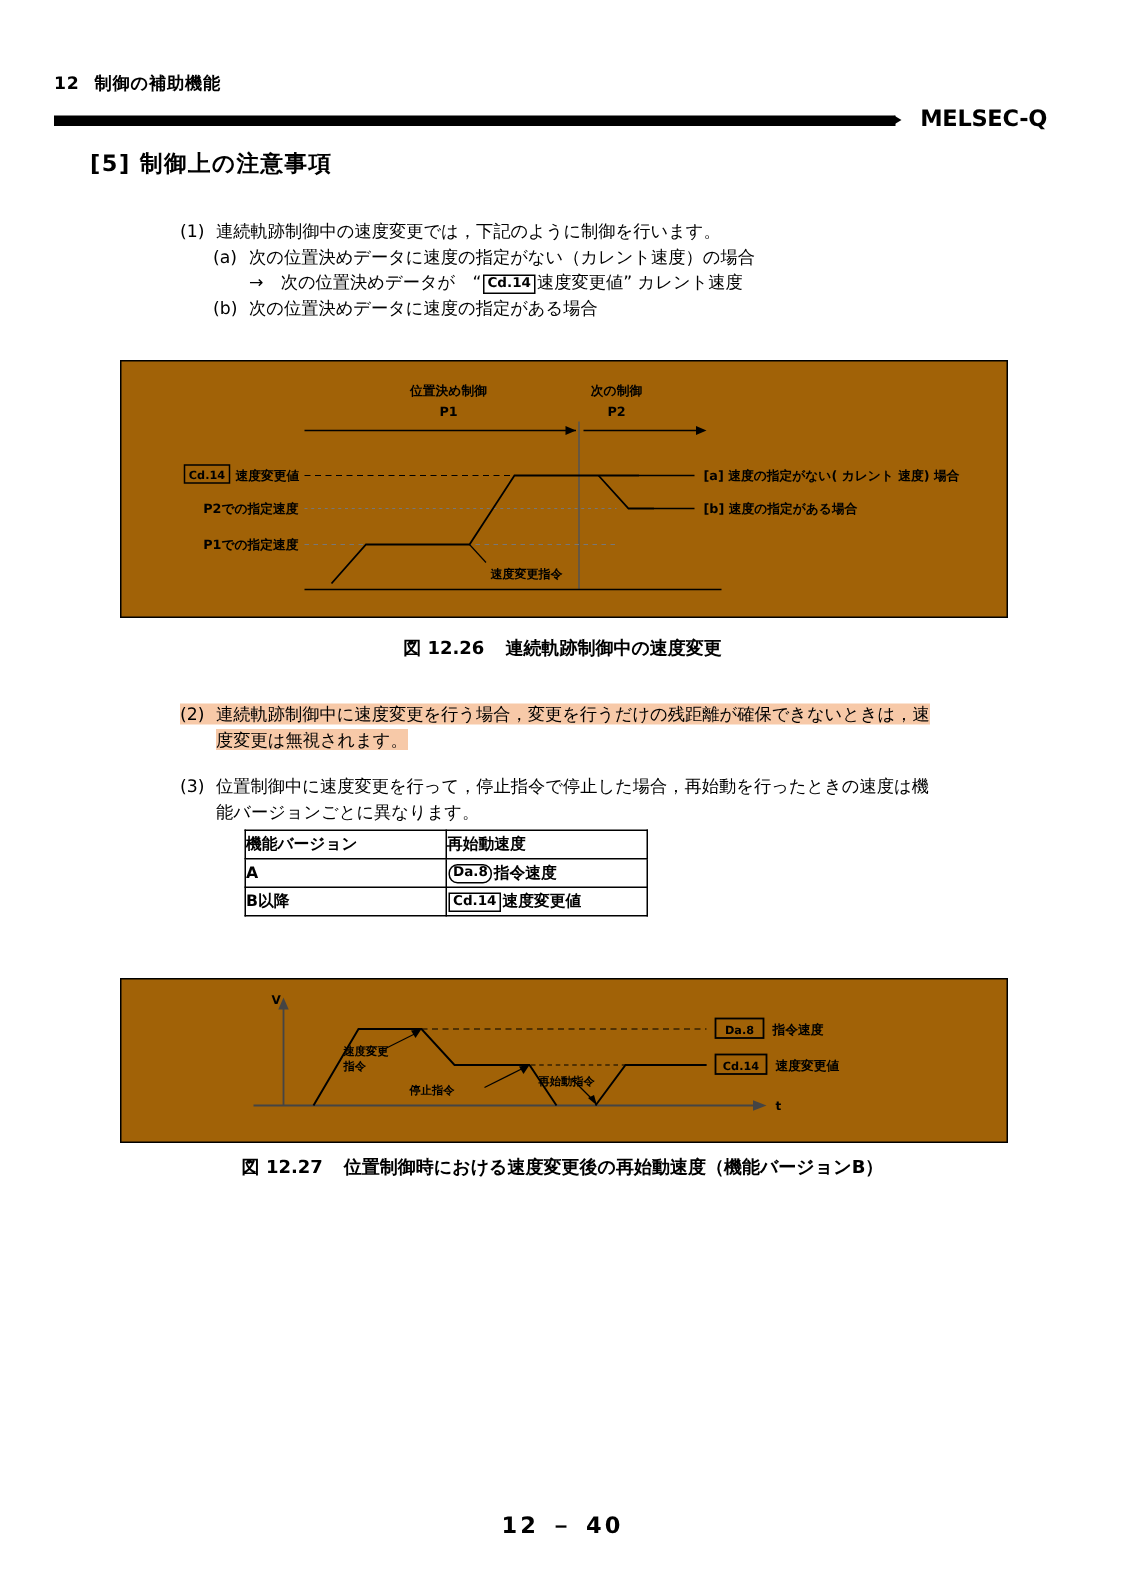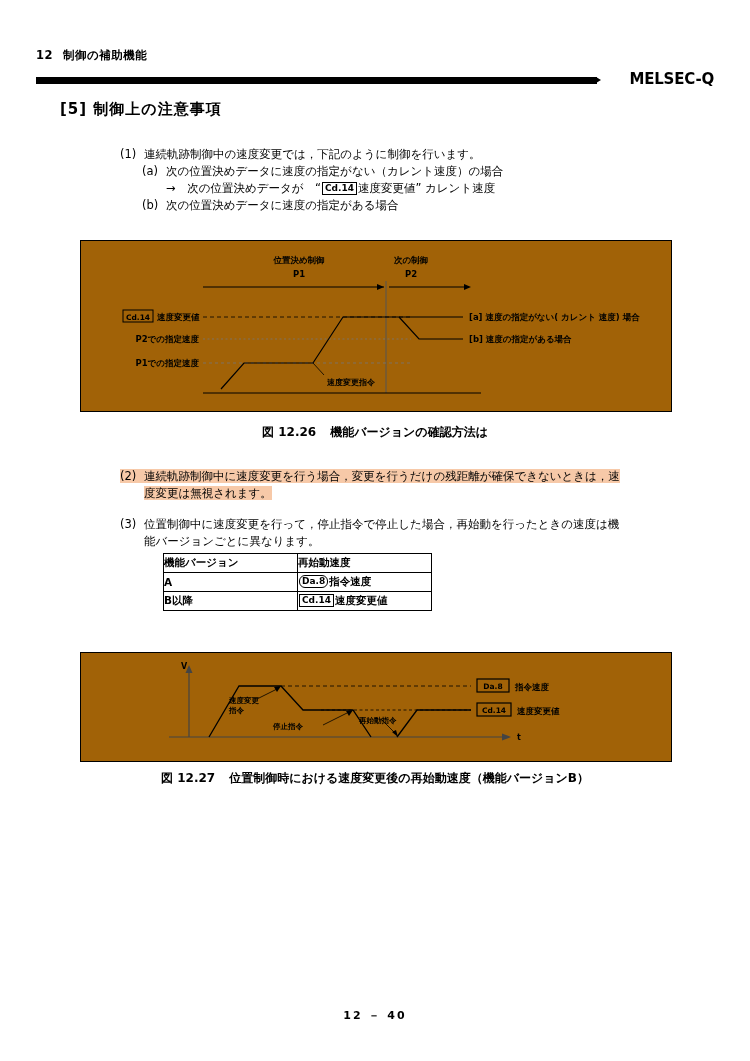--- a/index.html
+++ b/index.html
@@ -25,21 +25,21 @@
   .rule-bar {
     position:absolute; left:0; top:5px; height:7px; background:#000;
     width:561px;
   }
   .rule-bar:after{
     content:""; position:absolute; right:-4px; top:0; width:0; height:0;
     border-top:3.5px solid transparent; border-bottom:3.5px solid transparent;
     border-left:5px solid #000;
   }
   .melsec {
-    position:absolute; right:0; top:-2px;
+    position:absolute; right:16px; top:-2px;
     font-size:15px; font-weight:bold; letter-spacing:-.2px;
     font-family:"DejaVu Sans","Liberation Sans",sans-serif;
   }
 
   .sec-title {
     position:absolute; left:60px; top:100px;
     font-size:15px; font-weight:bold; letter-spacing:1px;
   }
 
   
@@ -89,21 +89,21 @@
     border:1px solid #000; padding:2px 0; text-align:left; font-weight:bold;
   }
   .vtable th { font-weight:bold; }
   .vtable .c1 { width:133px; }
   .vtable .c2 { width:133px; }
   .vtable tr:first-child th { border-top-width:1.5px; }
 
   
   .footer {
     position:absolute; left:0; top:1008px; width:750px;
-    text-align:center; font-size:11px; font-weight:bold; letter-spacing:2px;
+    text-align:center; font-size:15px; font-weight:bold; letter-spacing:2px;
   }
 
   
   svg text { font-family:"DejaVu Sans","Liberation Sans",sans-serif; }
 </style>
 </head>
 <body>
 
 <div class="page">
 
@@ -170,21 +170,21 @@
       <text x="118" y="125" font-size="8.5" font-weight="bold" text-anchor="end">P1での指定速度</text>
 
       <line x1="345" y1="76" x2="382" y2="76" stroke="#000" stroke-width="1"></line>
       <text x="388" y="79" font-size="8.5" font-weight="bold">[a] 速度の指定がない( カレント 速度) 場合</text>
       <line x1="355" y1="98" x2="382" y2="98" stroke="#000" stroke-width="1"></line>
       <text x="388" y="101" font-size="8.5" font-weight="bold">[b] 速度の指定がある場合</text>
     </svg>
   </div>
 
   <div class="figcap cap1">
-    <span>図 12.26</span><span class="sp"></span><span>機能バージョンの確認方法は</span>
+    <span>図 12.26</span><span class="sp"></span><span>連続軌跡制御中の速度変更</span>
   </div>
 
   <div class="lvl1 p2">
     <div>
       <span class="hl"><span class="mark">(2)</span><span>連続軌跡制御中に速度変更を行う場合，変更を行うだけの残距離が確保できないときは，速</span></span>
     </div>
     <div style="margin-left:24px;">
       <span class="hl">度変更は無視されます。</span>
     </div>
   </div>

